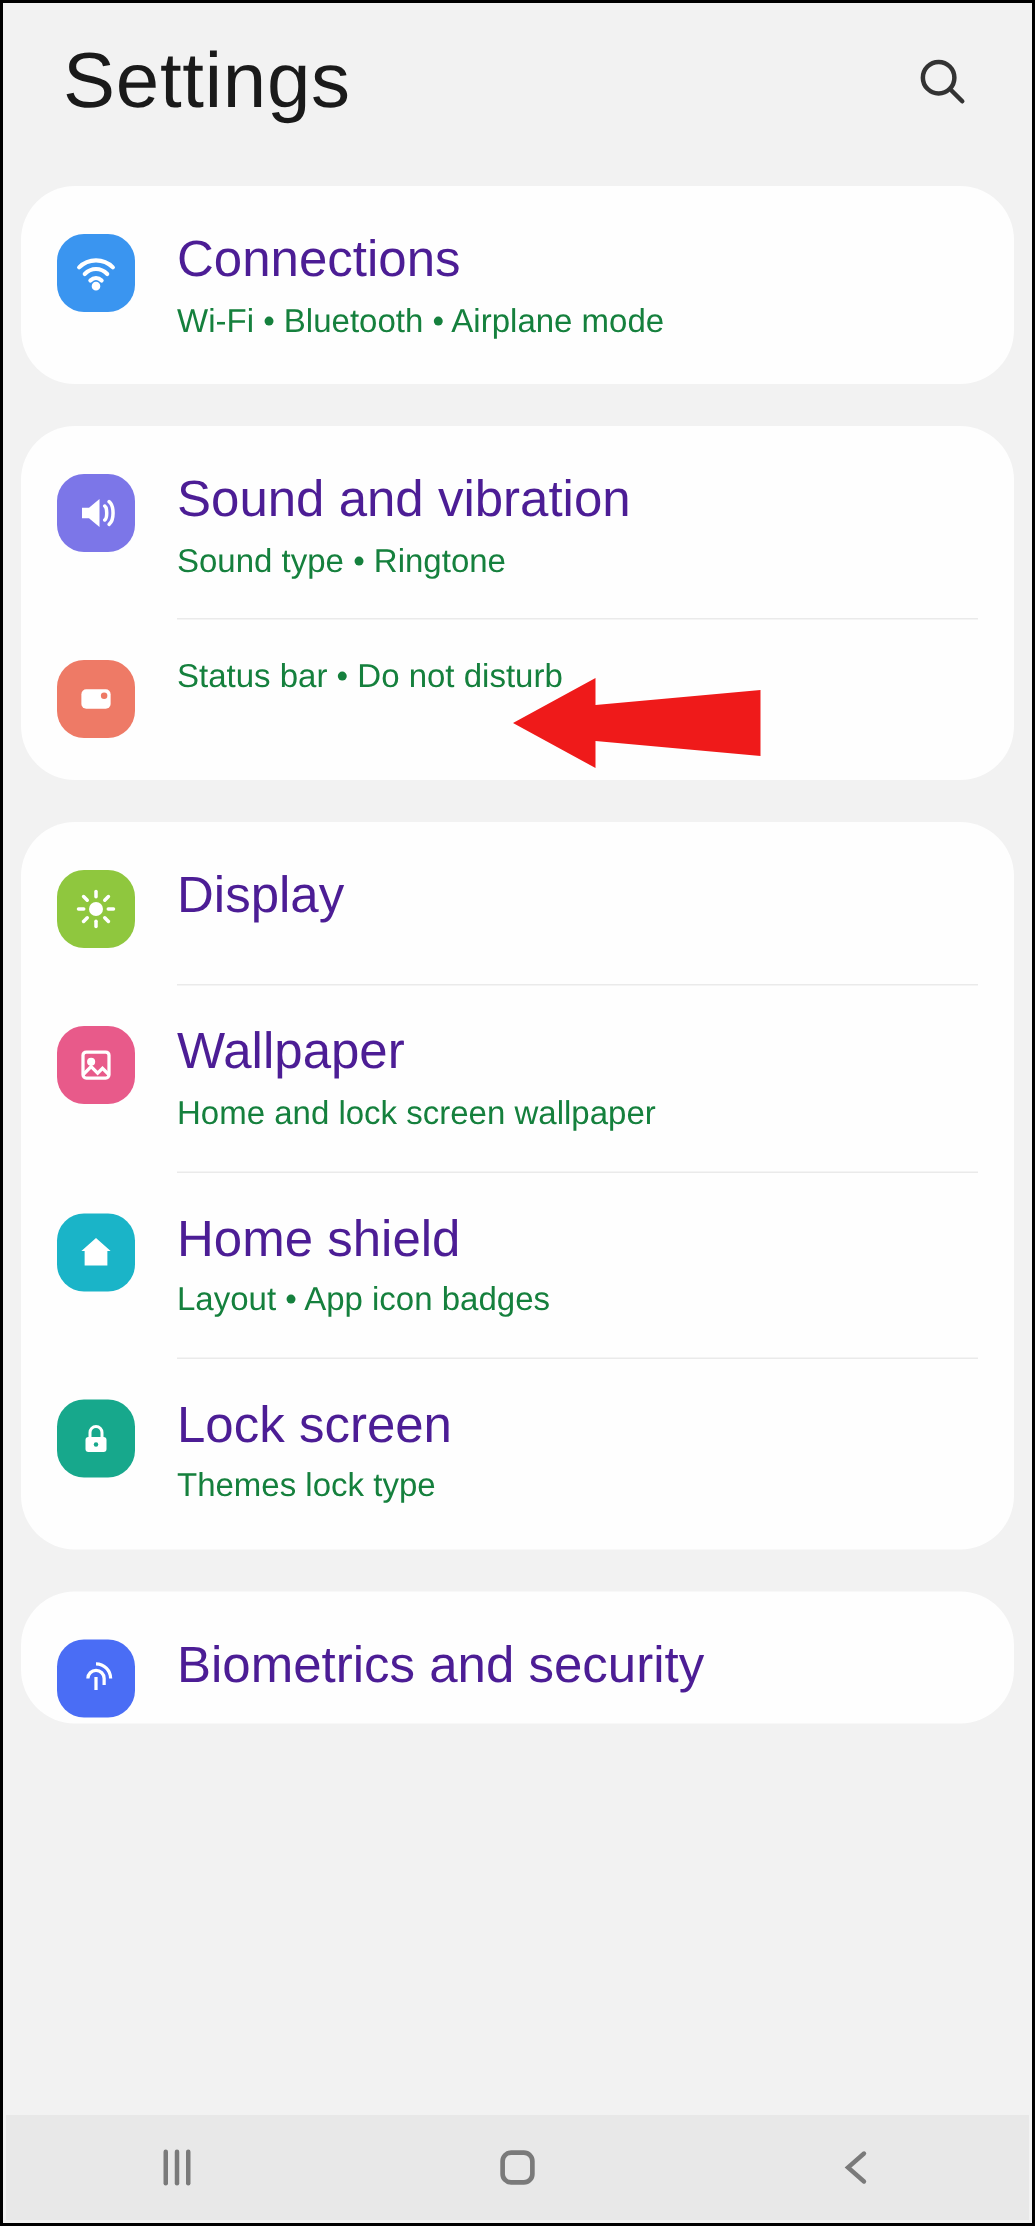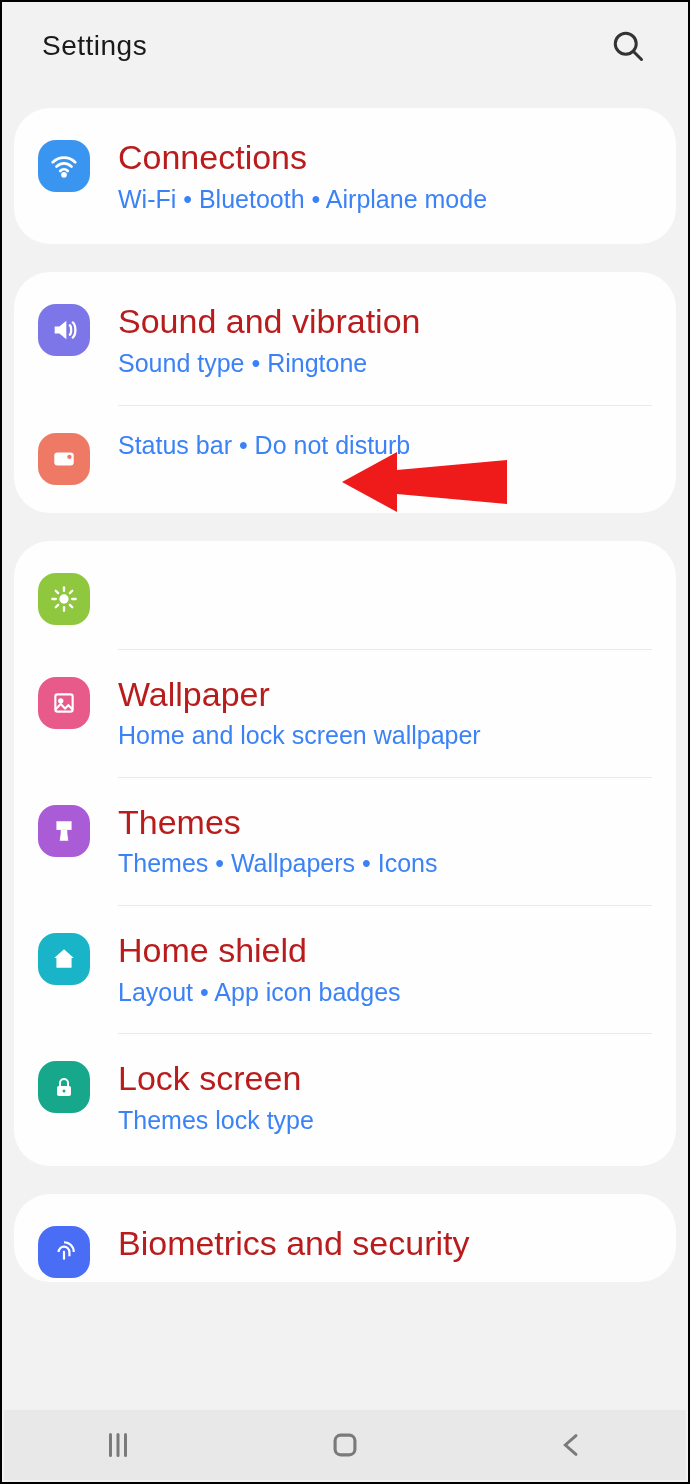--- a/index.html
+++ b/index.html
@@ -11,21 +11,21 @@
     position: relative;
     border: 2px solid #000;
   }
   .header {
     display: flex;
     align-items: center;
     justify-content: space-between;
     padding: 22px 38px 40px 40px;
   }
   .header h1 {
-    font-size: 28px;
+    font-size: 52px;
     font-weight: 500;
     letter-spacing: 0.5px;
   }
   .search-btn {
     width: 44px; height: 44px;
     display:flex;align-items:center;justify-content:center;
     background:none;border:none;cursor:pointer;
   }
   .content {
     padding: 0 12px 80px 12px;
@@ -58,27 +58,27 @@
     flex: 0 0 52px;
     margin-right: 28px;
     margin-top: 4px;
     display:flex;align-items:center;justify-content:center;
     color:#fff;
   }
   .text-wrap { flex:1; min-width:0; }
   .title {
     font-size: 34px;
     font-weight: 500;
-    color:#b91c1c;
+    color:#4c1d95;
     line-height:1.25;
     margin-bottom: 4px;
   }
   .subtitle {
-    font-size: 25px;
-    color:#3b82f6;
+    font-size: 22px;
+    color:#15803d;
     line-height:1.35;
   }
   .navbar {
     position:absolute;
     left:2px; right:2px; bottom:2px;
     height:70px;
     background:#e8e8e8;
     display:flex;
     align-items:center;
     justify-content:space-around;
@@ -167,45 +167,34 @@
               <line x1="2" y1="12" x2="5" y2="12"></line>
               <line x1="19" y1="12" x2="22" y2="12"></line>
               <line x1="4.9" y1="4.9" x2="7" y2="7"></line>
               <line x1="17" y1="17" x2="19.1" y2="19.1"></line>
               <line x1="4.9" y1="19.1" x2="7" y2="17"></line>
               <line x1="17" y1="7" x2="19.1" y2="4.9"></line>
             </g>
           </svg>
       </div>
       <div class="text-wrap">
+        <div class="title">Display</div>
       </div>
     </div>
     <div class="item">
       <div class="icon-wrap" style="background:#e85a8a">
         <svg width="26" height="26" viewBox="0 0 24 24" fill="none" stroke="#fff" stroke-width="2">
             <rect x="4" y="4" width="16" height="16" rx="2"></rect>
             <circle cx="9" cy="10" r="1.5" fill="#fff"></circle>
             <path d="M4 18l5-5 4 4 3-3 4 4"></path>
           </svg>
       </div>
       <div class="text-wrap">
         <div class="title">Wallpaper</div>
         <div class="subtitle">Home and lock screen wallpaper</div>
-      </div>
-    </div>
-    <div class="item">
-      <div class="icon-wrap" style="background:#a95cd6">
-        <svg width="26" height="26" viewBox="0 0 24 24" fill="#fff">
-            <path d="M5 3h14v8H5z"></path>
-            <path d="M9 11v3l-1 7h8l-1-7v-3z"></path>
-          </svg>
-      </div>
-      <div class="text-wrap">
-        <div class="title">Themes</div>
-        <div class="subtitle">Themes  •  Wallpapers  •  Icons</div>
       </div>
     </div>
     <div class="item">
       <div class="icon-wrap" style="background:#1ab4c8">
         <svg width="26" height="26" viewBox="0 0 24 24" fill="#fff">
             <path d="M12 3l9 8h-2v9H5v-9H3z"></path>
           </svg>
       </div>
       <div class="text-wrap">
         <div class="title">Home shield</div>

